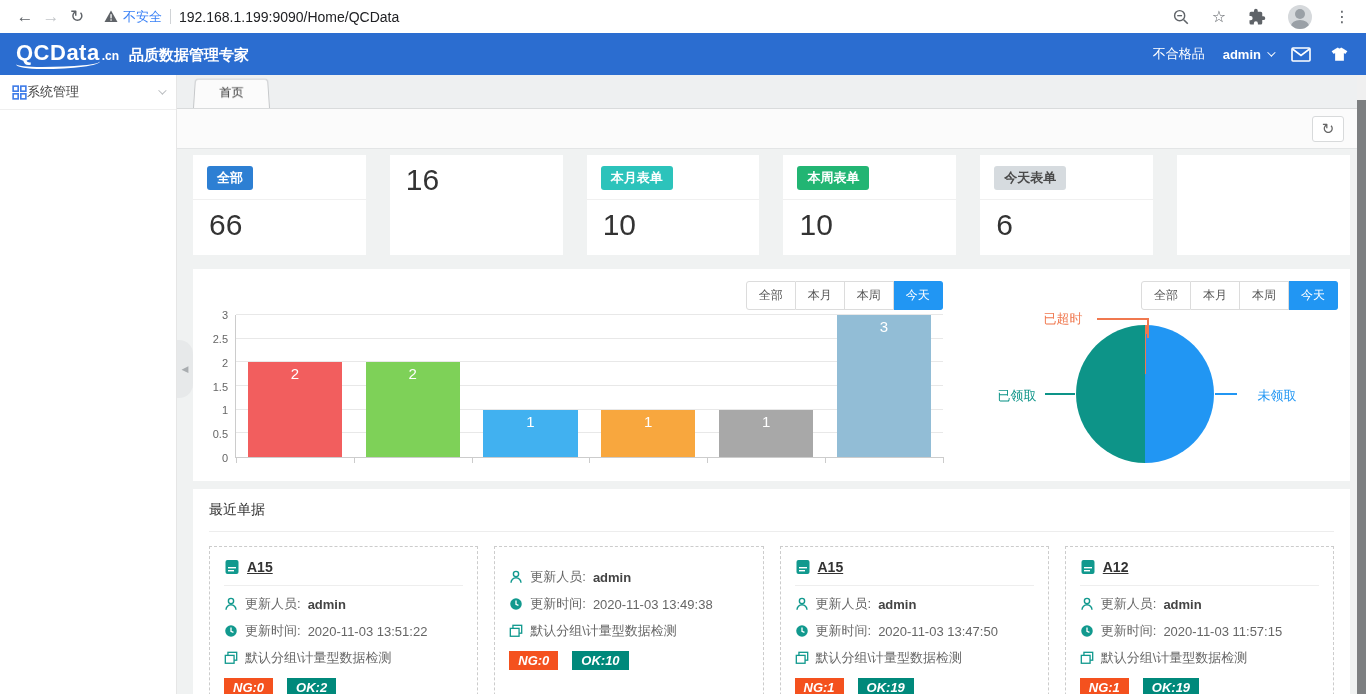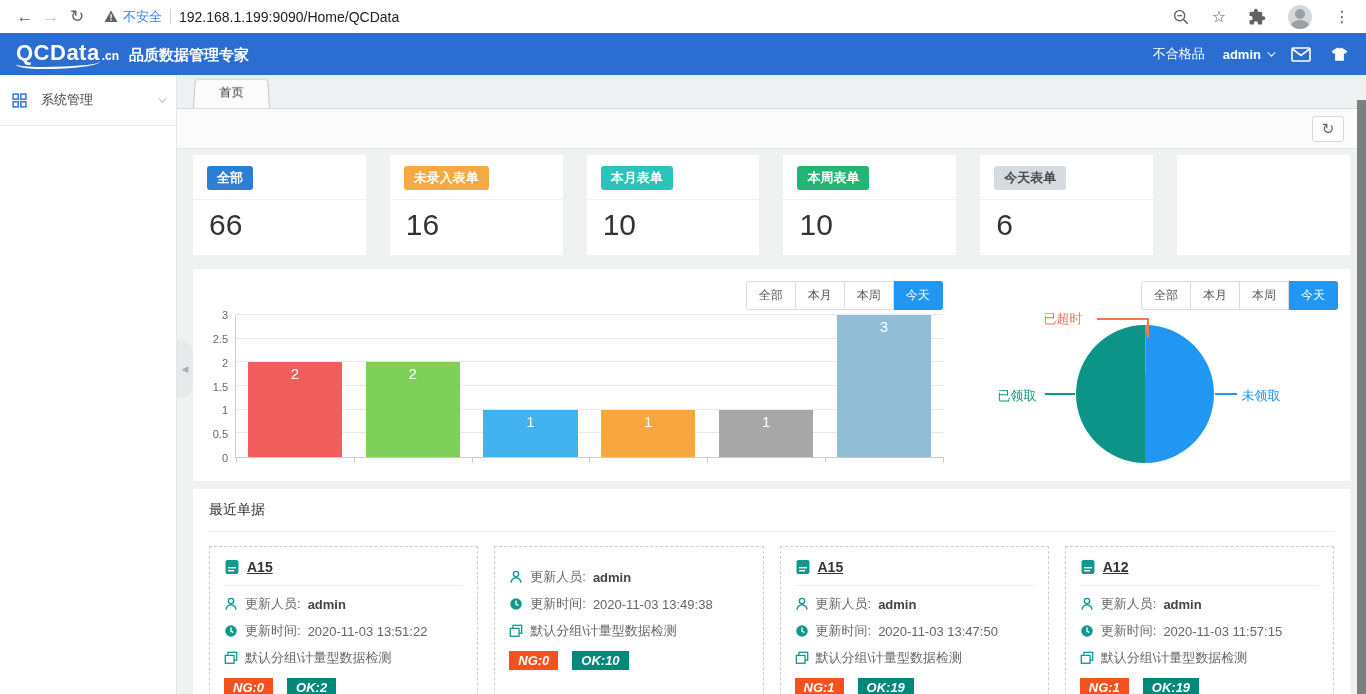--- a/index.html
+++ b/index.html
@@ -28,21 +28,21 @@
 .logo-tagline{font-size:15px;font-weight:bold;margin-left:8px;}
 .header-right{margin-left:auto;display:flex;align-items:center;gap:18px;font-size:13px;}
 .user-box{display:flex;align-items:center;gap:6px;cursor:pointer;}
 .user-name{font-weight:bold;}
 .chev{display:inline-block;width:6px;height:6px;border-right:1.5px solid currentColor;border-bottom:1.5px solid currentColor;transform:rotate(45deg) translateY(-2px);}
 .hdr-icon{cursor:pointer;display:flex;align-items:center;}
 
 
 .layout{display:flex;height:619px;position:relative;}
 .sidebar{width:177px;background:#fff;border-right:1px solid #e6e6e6;}
-.side-item{height:51px;display:flex;align-items:center;gap:14px;padding:0 12px;border-bottom:1px solid #efefef;font-size:13px;color:#444;cursor:pointer;}
+.side-item{height:35px;display:flex;align-items:center;gap:0;padding:0 12px;border-bottom:1px solid #efefef;font-size:13px;color:#444;cursor:pointer;}
 .side-item .chev{color:#b9bcbf;margin-left:auto;}
 .collapse-handle{position:absolute;left:177px;top:265px;width:16px;height:58px;background:#e7e9ea;border-radius:0 14px 14px 0;display:flex;align-items:center;justify-content:center;color:#a9adb0;font-size:9px;cursor:pointer;z-index:5;}
 
 
 .main{flex:1;display:flex;flex-direction:column;min-width:0;}
 .tabbar{height:34px;background:#eef0f1;border-bottom:1px solid #d9dbdc;display:flex;align-items:flex-end;padding-left:16px;}
 .tab{padding:6px 25px 7px;background:#fbfbfb;border:1px solid #c6c8ca;border-bottom:none;border-radius:4px 4px 0 0;transform:perspective(30px) rotateX(3deg);transform-origin:bottom;font-size:12.5px;color:#333;cursor:pointer;}
 .content{flex:1;background:#f0f2f2;padding:0 8px;display:flex;flex-direction:column;overflow:hidden;}
 .toolbar{height:40px;background:#fbfbfb;border-bottom:1px solid #e3e5e6;margin:0 -8px;display:flex;align-items:center;justify-content:flex-end;padding:0 22px;}
 .refresh-btn{width:32px;height:26px;background:#fff;border:1px solid #d8dadb;border-radius:3px;color:#666;font-size:15px;line-height:1;cursor:pointer;}
@@ -192,21 +192,20 @@
       <div class="toolbar">
         <button class="refresh-btn">↻</button>
       </div>
 
       <div class="stats-row">
         <div class="stat-card">
           <div class="stat-top"><span class="stat-badge" style="background-color: rgb(45, 127, 211); color: rgb(255, 255, 255);">全部</span></div>
           <div class="stat-value">66</div>
         </div>
         <div class="stat-card">
-          <div class="stat-top"><span class="stat-badge" style="background-color: rgb(245, 169, 66); color: rgb(255, 255, 255);">未录入表单</span></div>
           <div class="stat-value">16</div>
         </div>
         <div class="stat-card">
           <div class="stat-top"><span class="stat-badge" style="background-color: rgb(44, 195, 187); color: rgb(255, 255, 255);">本月表单</span></div>
           <div class="stat-value">10</div>
         </div>
         <div class="stat-card">
           <div class="stat-top"><span class="stat-badge" style="background-color: rgb(34, 181, 115); color: rgb(255, 255, 255);">本周表单</span></div>
           <div class="stat-value">10</div>
         </div>
@@ -277,21 +276,21 @@
               <button class="filter-btn">本月</button>
               <button class="filter-btn">本周</button>
               <button class="filter-btn" style="background: rgb(33, 150, 243); border-color: rgb(33, 150, 243); color: rgb(255, 255, 255);">今天</button>
             </div>
           <div class="pie-wrap">
             <div class="pie" style="background: conic-gradient(rgb(240, 120, 79) 0%, rgb(240, 120, 79) 0.4%, rgb(33, 150, 243) 0.4%, rgb(33, 150, 243) 50%, rgb(13, 148, 136) 50%, rgb(13, 148, 136) 100%);"></div>
             <div class="pie-label pie-lbl-overtime" style="color: rgb(240, 120, 79);">已超时</div>
             <div class="conn-overtime" style="border-color: rgb(240, 120, 79);"></div>
             <div class="pie-label pie-lbl-received" style="color: rgb(13, 148, 136);">已领取</div>
             <div class="conn-received" style="border-color: rgb(13, 148, 136);"></div>
-            <div class="pie-label pie-lbl-unreceived" style="color: rgb(33, 150, 243);">未领取</div>
+            <div class="pie-label pie-lbl-unreceived" style="color: rgb(33, 150, 243); margin-left: 16px;">未领取</div>
             <div class="conn-unreceived" style="border-color: rgb(33, 150, 243);"></div>
           </div>
         </div>
       </div>
 
       <div class="recent-panel">
         <div class="recent-title">最近单据</div>
         <div class="recent-grid">
 
           <div class="doc-card">

